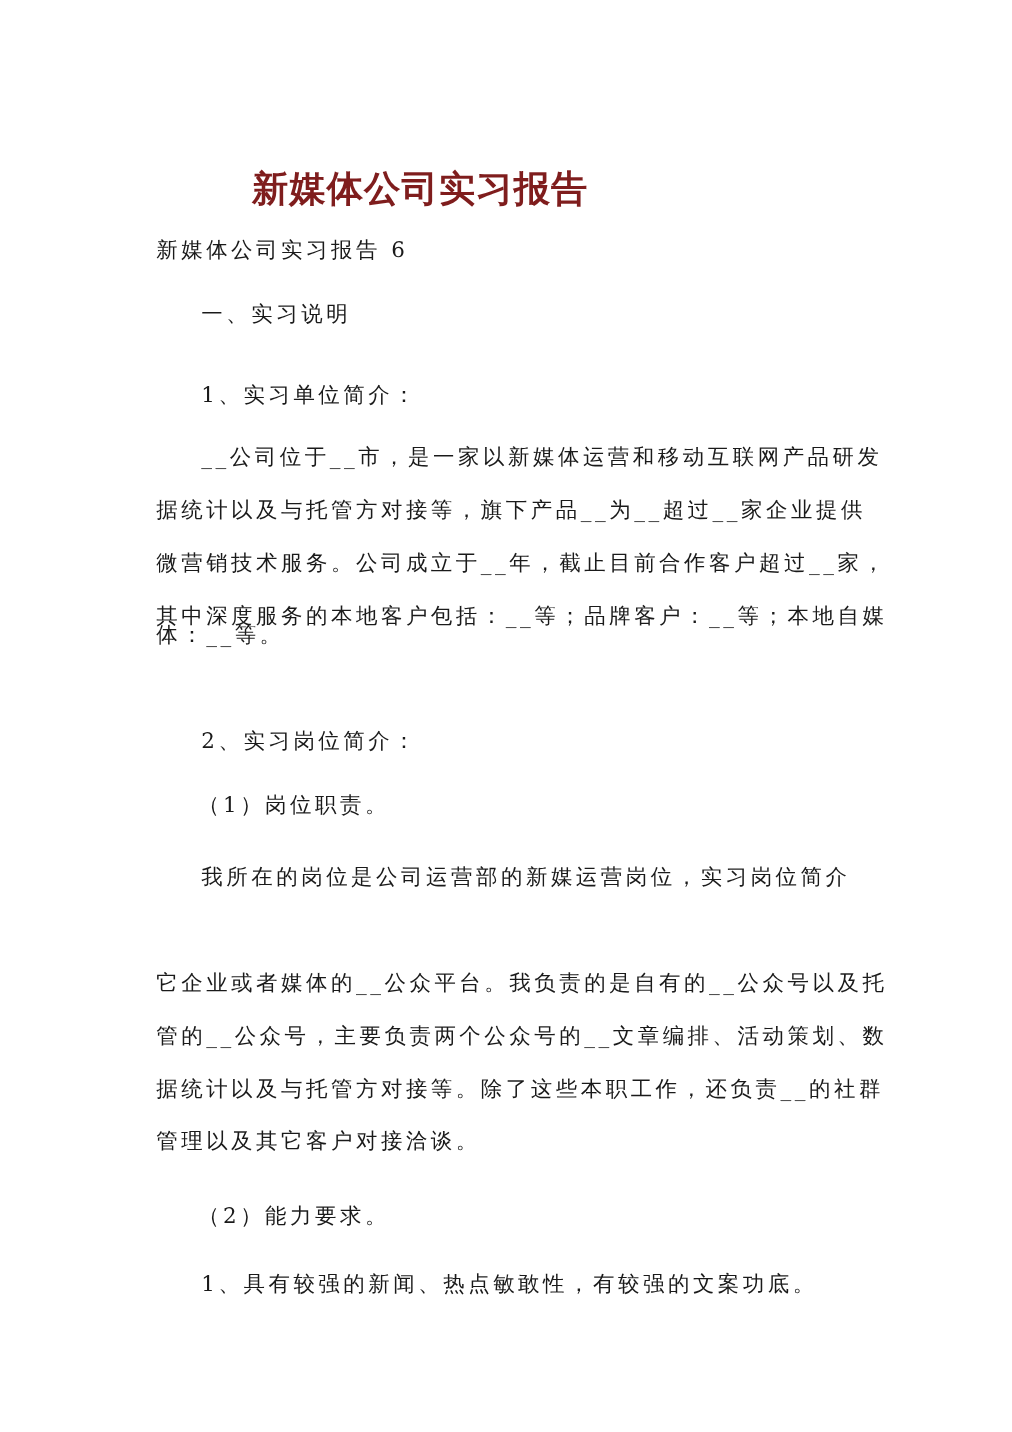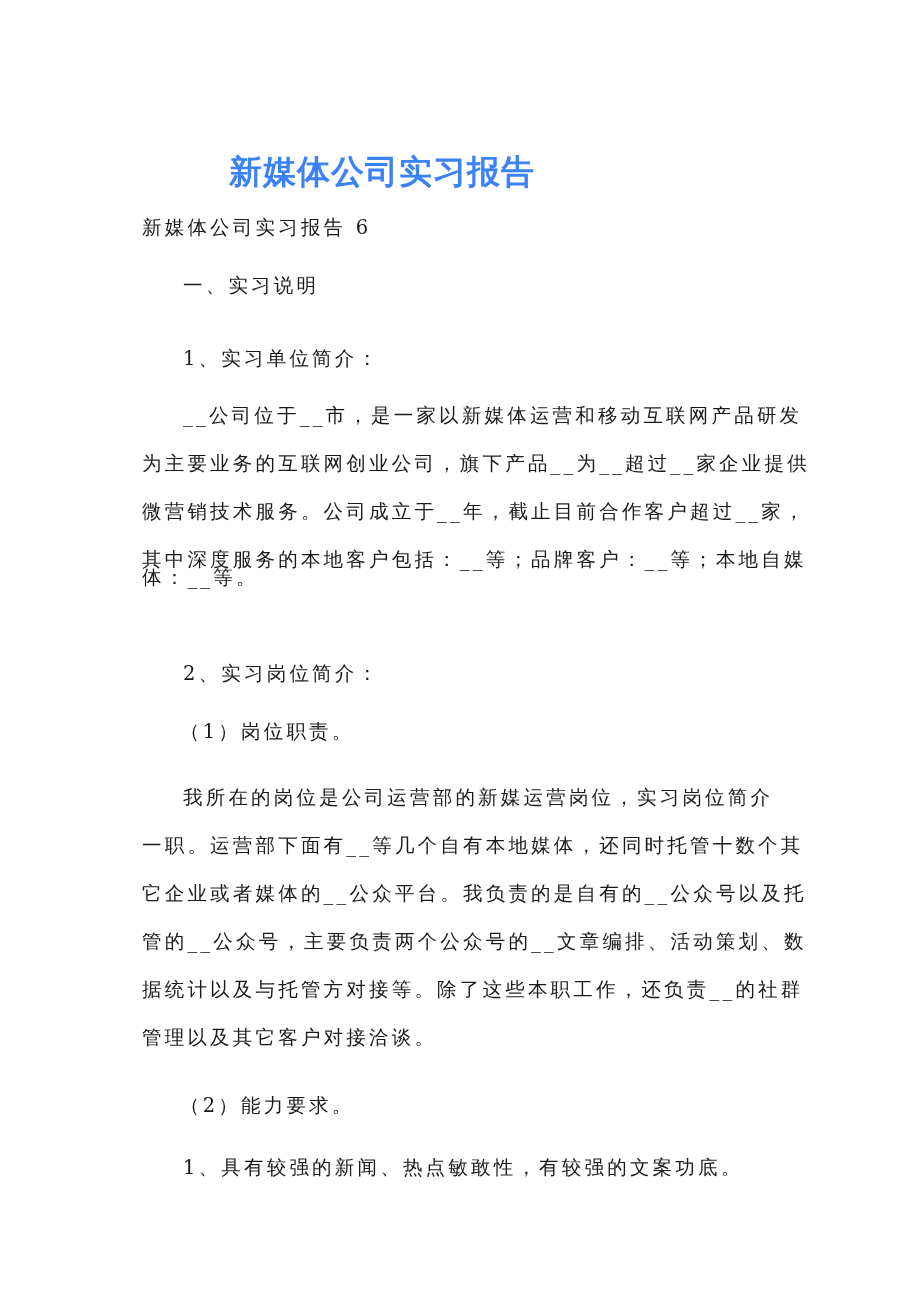--- a/index.html
+++ b/index.html
@@ -1,42 +1,41 @@
 <!DOCTYPE html>
 <html><head>
 <meta charset="utf-8">
 <style>
   html, body { margin: 0; padding: 0; background: #ffffff; }
   body { width: 920px; height: 1302px; position: relative; overflow: hidden;
          font-family: "DejaVu Serif", "Liberation Serif", serif; color: #111; }
   .page { position: absolute; left: 0; top: 0; width: 920px; height: 1302px; }
   .title { position: absolute; top: 150px; left: 0; width: 764px; text-align: center;
-           font-size: 33px; font-weight: bold; letter-spacing: 1px; color: #3b82f6; }
+           font-size: 33px; font-weight: bold; letter-spacing: 1px; color: #7f1d1d; }
   .line { position: absolute; left: 142px; font-size: 19.5px; white-space: nowrap;
           letter-spacing: 3.2px; color: #1a1a1a; }
   .indent { left: 183px; }
   .sub-indent { left: 180px; }
 </style>
 </head>
 <body>
 
 <div class="page">
   <div class="title">新媒体公司实习报告</div>
   <div class="line" style="top:214px;">新媒体公司实习报告 6</div>
 
   <div class="line indent" style="top:272px;">一、实习说明</div>
   <div class="line indent" style="top:345px;">1、实习单位简介：</div>
   <div class="line indent" style="top:402px;">__公司位于__市，是一家以新媒体运营和移动互联网产品研发</div>
-  <div class="line" style="top:450px;">为主要业务的互联网创业公司，旗下产品__为__超过__家企业提供</div>
+  <div class="line" style="top:450px;">据统计以及与托管方对接等，旗下产品__为__超过__家企业提供</div>
   <div class="line" style="top:498px;">微营销技术服务。公司成立于__年，截止目前合作客户超过__家，</div>
   <div class="line" style="top:546px;">其中深度服务的本地客户包括：__等；品牌客户：__等；本地自媒</div>
   <div class="line" style="top:564px;">体：__等。</div>
   <div class="line indent" style="top:660px;">2、实习岗位简介：</div>
   <div class="line sub-indent" style="top:718px;">（1）岗位职责。</div>
   <div class="line indent" style="top:784px;">我所在的岗位是公司运营部的新媒运营岗位，实习岗位简介</div>
-  <div class="line" style="top:832px;">一职。运营部下面有__等几个自有本地媒体，还同时托管十数个其</div>
   <div class="line" style="top:880px;">它企业或者媒体的__公众平台。我负责的是自有的__公众号以及托</div>
   <div class="line" style="top:928px;">管的__公众号，主要负责两个公众号的__文章编排、活动策划、数</div>
   <div class="line" style="top:976px;">据统计以及与托管方对接等。除了这些本职工作，还负责__的社群</div>
   <div class="line" style="top:1024px;">管理以及其它客户对接洽谈。</div>
   <div class="line sub-indent" style="top:1092px;">（2）能力要求。</div>
   <div class="line indent" style="top:1154px;">1、具有较强的新闻、热点敏敢性，有较强的文案功底。</div>
 </div>
 
 </body></html>

